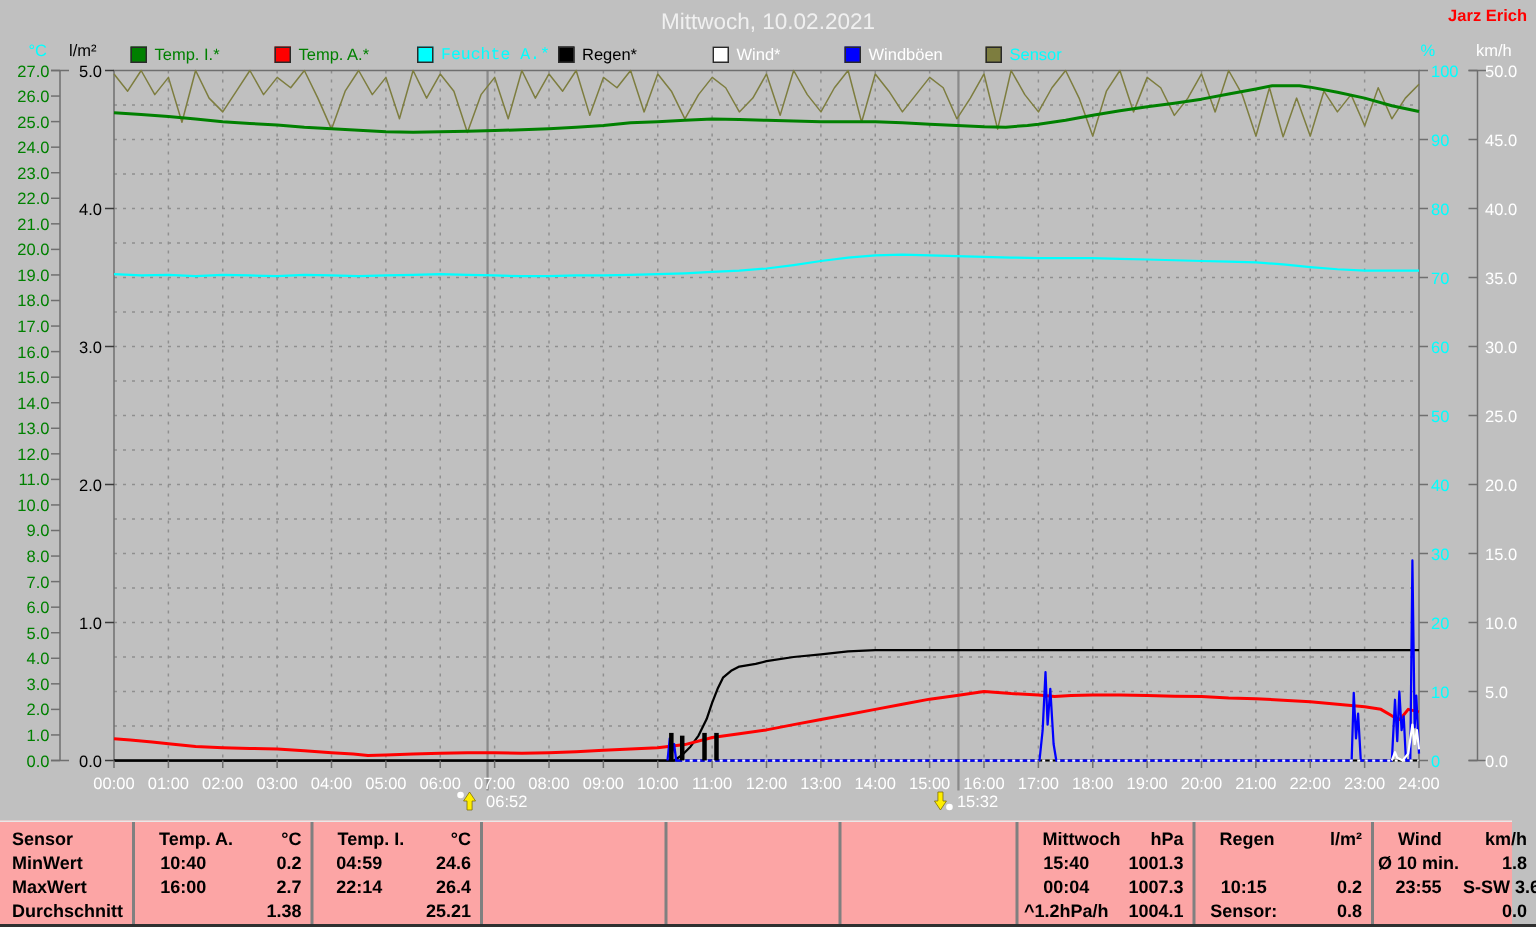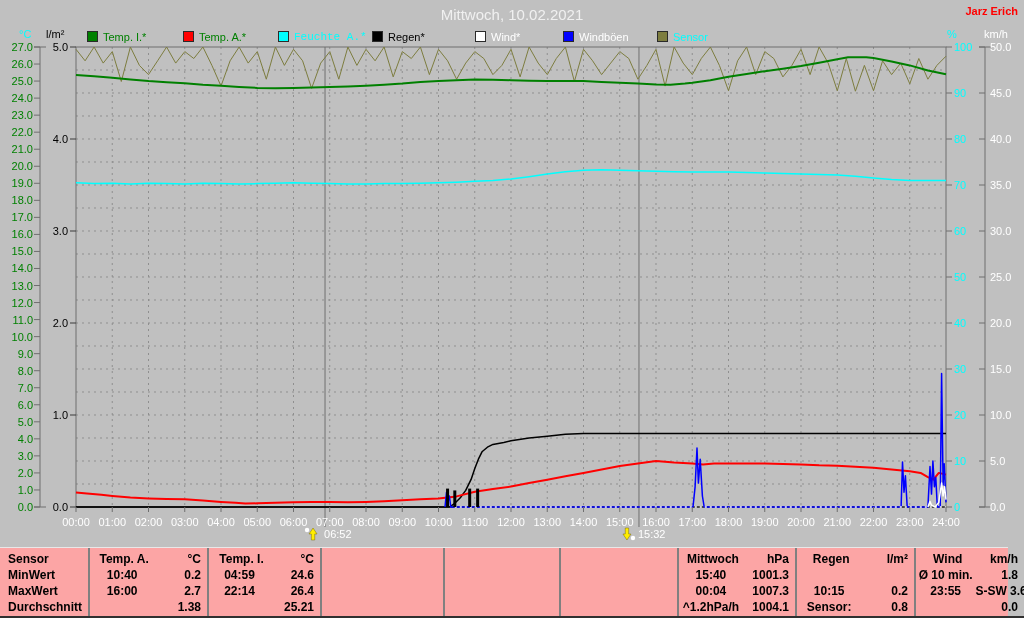--- a/index.html
+++ b/index.html
@@ -16,21 +16,21 @@
   #u-wind{left:984px;color:#ffffff;}
   .legend-item{position:absolute;top:30px;height:13px;display:flex;align-items:center;font-size:11px;white-space:nowrap;}
   .legend-swatch{width:9px;height:9px;border:1px solid #2a2a2a;margin-right:5px;flex:none;}
   #stats{position:absolute;left:0;top:547px;width:1008px;height:69px;background:#fca5a5;
          border-top:1px solid #e8e8e8;display:flex;box-sizing:border-box;color:#000;}
   .tcol{box-sizing:border-box;padding-top:3px;flex:none;}
   .tcol + .tcol{border-left:2px solid #808080;}
   .trow{height:16px;line-height:16px;font-size:12px;font-weight:bold;display:flex;white-space:nowrap;overflow:hidden;}
   .t-left{width:55%;text-align:center;}
   .t-right{width:45%;text-align:right;padding-right:6px;box-sizing:border-box;}
-  .t-name{width:55%;text-align:center;padding-left:4px;box-sizing:border-box;}
+  .t-name{width:55%;text-align:left;padding-left:16px;box-sizing:border-box;}
   .t-label{width:100%;text-align:left;padding-left:8px;box-sizing:border-box;}
   .bottom-bar{position:absolute;left:0;top:616px;width:1024px;height:2px;background:#303030;}
 </style>
 </head>
 <body>
 
 <div id="app">
   <svg id="chart" width="1024" height="550">
       <line x1="76" y1="70" x2="946" y2="70" stroke="#8f8f8f" stroke-width="1" stroke-dasharray="2 4"></line>
       <line x1="76" y1="93" x2="946" y2="93" stroke="#8f8f8f" stroke-width="1" stroke-dasharray="2 4"></line>

